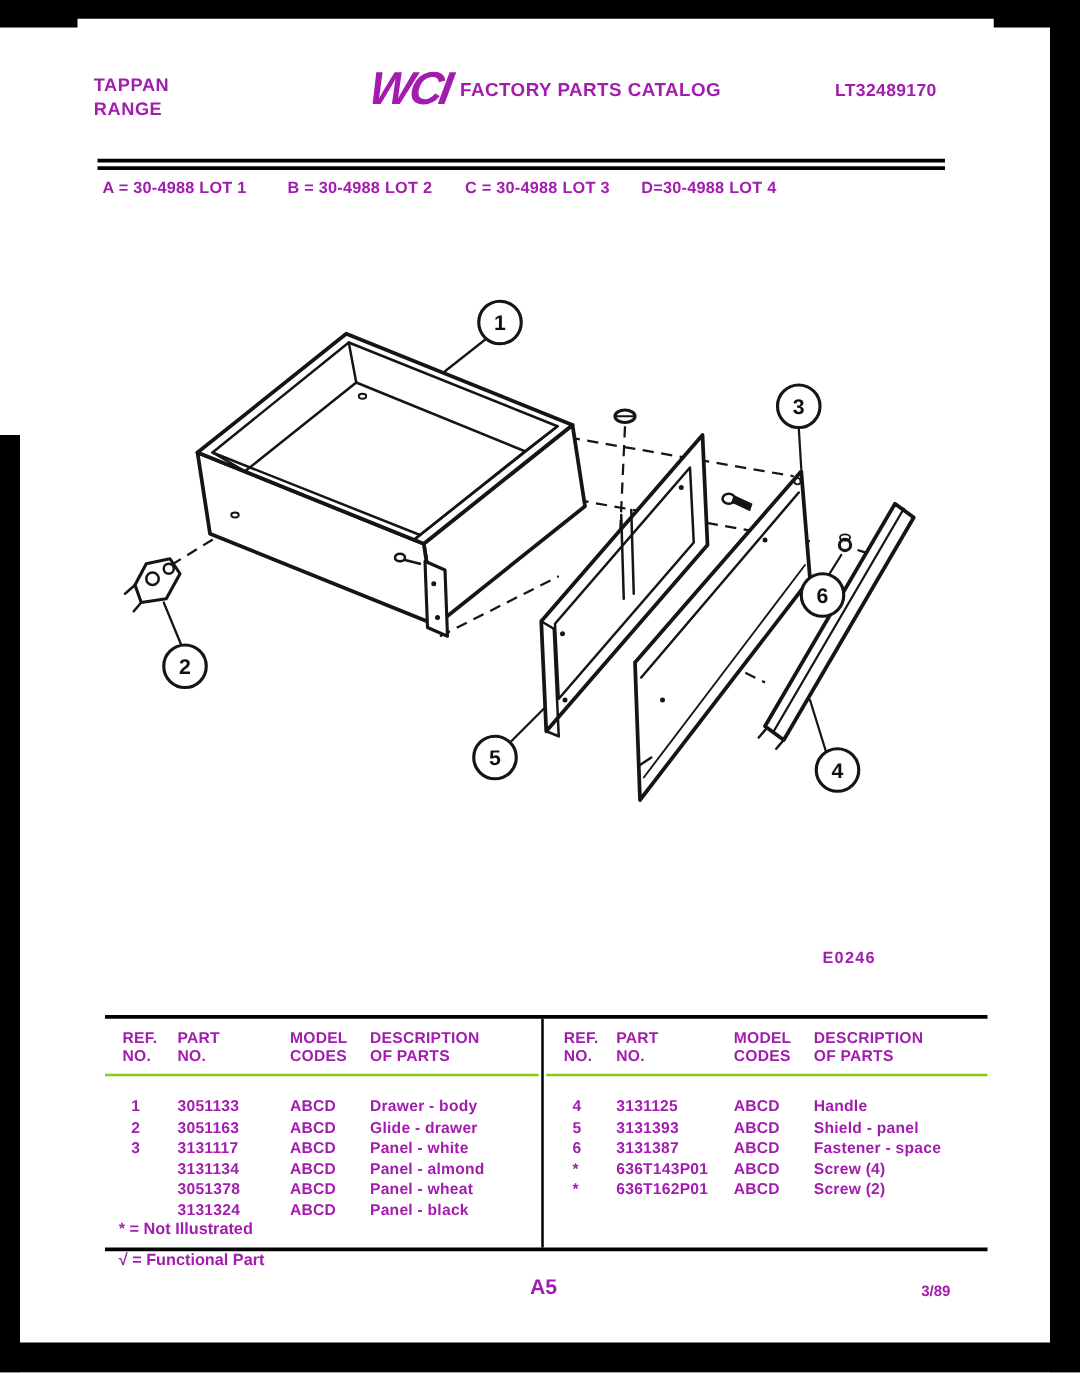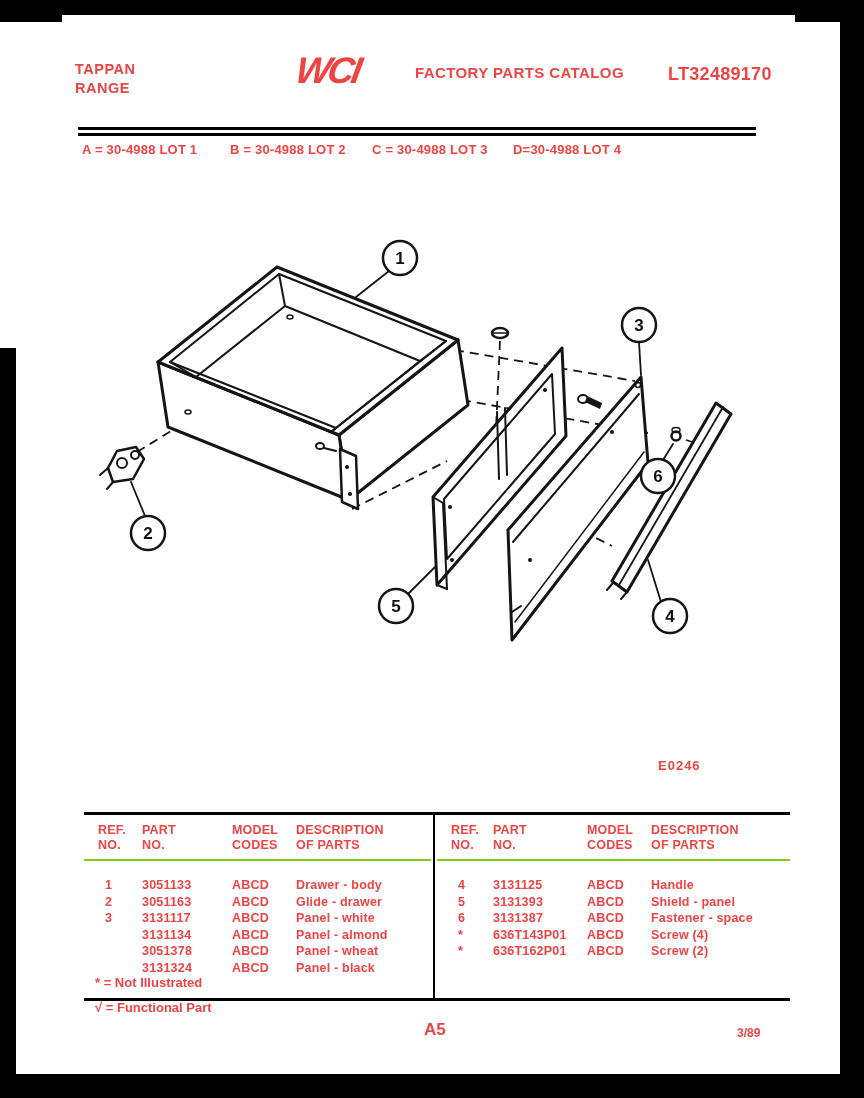--- a/index.html
+++ b/index.html
@@ -1,33 +1,33 @@
 <!DOCTYPE html>
 <html><head>
 <meta charset="utf-8">
 <style>
   html,body { margin:0; padding:0; background:#9a9a9a; }
   .sheet {
     position:relative; width:864px; height:1098px; margin:0 auto;
     background:#ffffff; overflow:hidden;
-    font-family:"Liberation Sans", sans-serif; color:#ef4444;
+    font-family:"Liberation Sans", sans-serif; color:#a21caf;
   }
   
   .bar-top    { position:absolute; left:0; top:0; width:864px; height:15px; background:#000; }
   .blk-tl     { position:absolute; left:0; top:0; width:62px; height:22px; background:#000; }
   .blk-tr     { position:absolute; left:795px; top:0; width:69px; height:22px; background:#000; }
   .strip-right{ position:absolute; left:840px; top:0; width:24px; height:1098px; background:#000; }
   .strip-left { position:absolute; left:0; top:348px; width:16px; height:750px; background:#000; }
   .bar-bottom { position:absolute; left:0; top:1074px; width:864px; height:24px; background:#000; }
 
   
   .brand { position:absolute; left:75px; top:60px; font-weight:bold; font-size:14.5px; line-height:19px; letter-spacing:.5px; }
   .wci   { position:absolute; left:296px; top:50px; font-size:37px; font-weight:bold; font-style:italic; letter-spacing:-3px; transform:skewX(-10deg); }
-  .cat-title { position:absolute; left:368px; top:64px; font-size:15px; font-weight:bold; letter-spacing:.4px;margin-left:47px; }
-  .pubnum    { position:absolute; left:668px; top:64px; font-size:18px; font-weight:bold; letter-spacing:.3px; }
+  .cat-title { position:absolute; left:368px; top:64px; font-size:15px; font-weight:bold; letter-spacing:.4px; }
+  .pubnum    { position:absolute; left:668px; top:64px; font-size:14px; font-weight:bold; letter-spacing:.3px; }
   .rule { position:absolute; left:78px; width:678px; height:3px; background:#000; }
   .rule.r1 { top:127px; } .rule.r2 { top:133px; }
   .lot { position:absolute; top:142px; font-size:13px; font-weight:bold; letter-spacing:.2px;text-align:center; }
   .lot.a { left:82px; } .lot.b { left:230px; } .lot.c { left:372px; } .lot.d { left:513px; }
 
   .diagram { position:absolute; left:0; top:0; width:864px; height:1098px; }
 
   .figcode { position:absolute; left:658px; top:758px; font-size:13px; font-weight:bold; letter-spacing:1px; }
 
   

